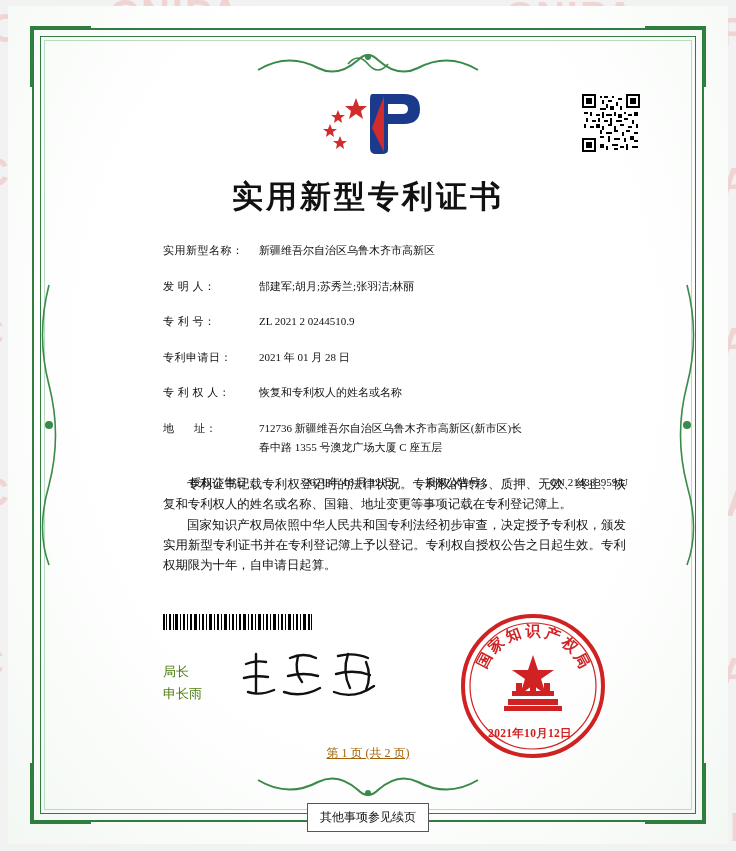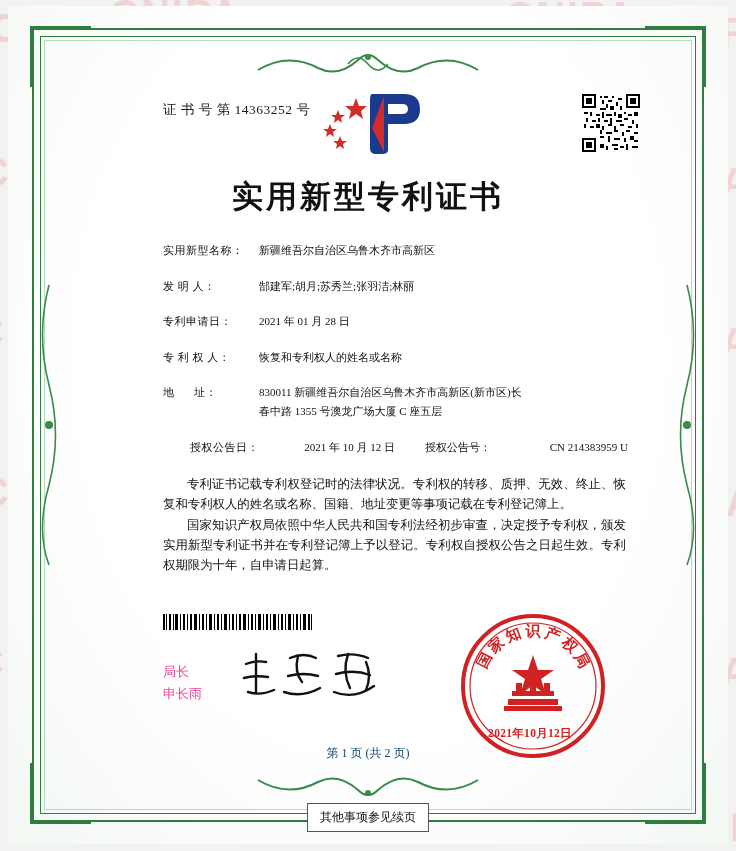--- a/index.html
+++ b/index.html
@@ -113,41 +113,41 @@
   }
   .para p{margin:0 0 1px 0;text-indent:24px;}
 
   .barcode{
     position:absolute;left:95px;top:548px;
     width:150px;height:16px;
   }
 
   .sign-label{
     position:absolute;left:95px;top:595px;
-    font-size:13px;line-height:22px;color:#ec4899;
+    font-size:13px;line-height:22px;color:#4d7c0f;
   }
   .signature{
     position:absolute;left:170px;top:580px;
     width:160px;height:60px;
   }
 
   .seal{
     position:absolute;right:60px;top:545px;
     width:150px;height:150px;
   }
   .seal-date{
     position:absolute;right:63px;top:660px;
     width:150px;text-align:center;
     font-size:11.5px;color:#d02222;font-weight:bold;
     letter-spacing:0.3px;
   }
 
   .page-no{
     position:absolute;left:0;right:0;bottom:22px;
-    text-align:center;font-size:12px;color:#0c4a6e;
+    text-align:center;font-size:12px;color:#a16207;text-decoration:underline;
   }
 
   .footnote{
     position:absolute;left:50%;transform:translateX(-50%);
     bottom:12px;
     border:1px solid #555;
     padding:5px 12px;
     font-size:12px;color:#111;background:#fff;
     z-index:3;
   }
@@ -199,21 +199,20 @@
     <path d="M15 10 Q2 60 15 110 Q28 160 15 210 Q2 255 15 290" fill="none" stroke="currentColor" stroke-width="1.6"></path>
     <circle cx="15" cy="150" r="4" fill="currentColor"></circle>
   </svg>
   <svg class="orn-right" viewBox="0 0 30 300">
     <path d="M15 10 Q28 60 15 110 Q2 160 15 210 Q28 255 15 290" fill="none" stroke="currentColor" stroke-width="1.6"></path>
     <circle cx="15" cy="150" r="4" fill="currentColor"></circle>
   </svg>
 
   <div class="content">
 
-    <div class="cert-no">证 书 号 第 14363252 号</div>
 
     <svg class="qr" viewBox="0 0 29 29" shape-rendering="crispEdges">
       <rect width="29" height="29" fill="#fff"></rect>
       <g fill="#000">
         <rect x="0" y="0" width="7" height="1"></rect>
           <rect x="0" y="6" width="7" height="1"></rect>
         <rect x="0" y="0" width="1" height="7"></rect>
           <rect x="6" y="0" width="1" height="7"></rect>
         <rect x="2" y="2" width="3" height="3"></rect>
         <rect x="22" y="0" width="7" height="1"></rect>
@@ -305,35 +304,39 @@
       <div class="row">
         <div class="lab">实用新型名称：</div>
         <div class="val">新疆维吾尔自治区乌鲁木齐市高新区</div>
       </div>
 
       <div class="row">
         <div class="lab">发 明 人：</div>
         <div class="val">郜建军;胡月;苏秀兰;张羽洁;林丽</div>
       </div>
 
+      <div class="row">
+        <div class="lab">专 利 号：</div>
+        <div class="val">ZL 2021 2 0244510.9</div>
+      </div>
 
       <div class="row">
         <div class="lab">专利申请日：</div>
         <div class="val">2021 年 01 月 28 日</div>
       </div>
 
       <div class="row">
         <div class="lab">专 利 权 人：</div>
         <div class="val">恢复和专利权人的姓名或名称</div>
       </div>
 
       <div class="row addr">
         <div class="lab">地      址：</div>
         <div class="val">
-          <span class="l1">830011  新疆维吾尔自治区乌鲁木齐市高新区(新市区)长</span>
+          <span class="l1">712736  新疆维吾尔自治区乌鲁木齐市高新区(新市区)长</span>
           <span class="l2">春中路 1355 号澳龙广场大厦 C 座五层</span>
         </div>
       </div>
 
       <div class="pub-row">
         <div class="lab">授权公告日：</div>
         <div class="mid">2021 年 10 月 12 日</div>
         <div class="lab2">授权公告号：</div>
         <div class="val">CN 214383959 U</div>
       </div>

